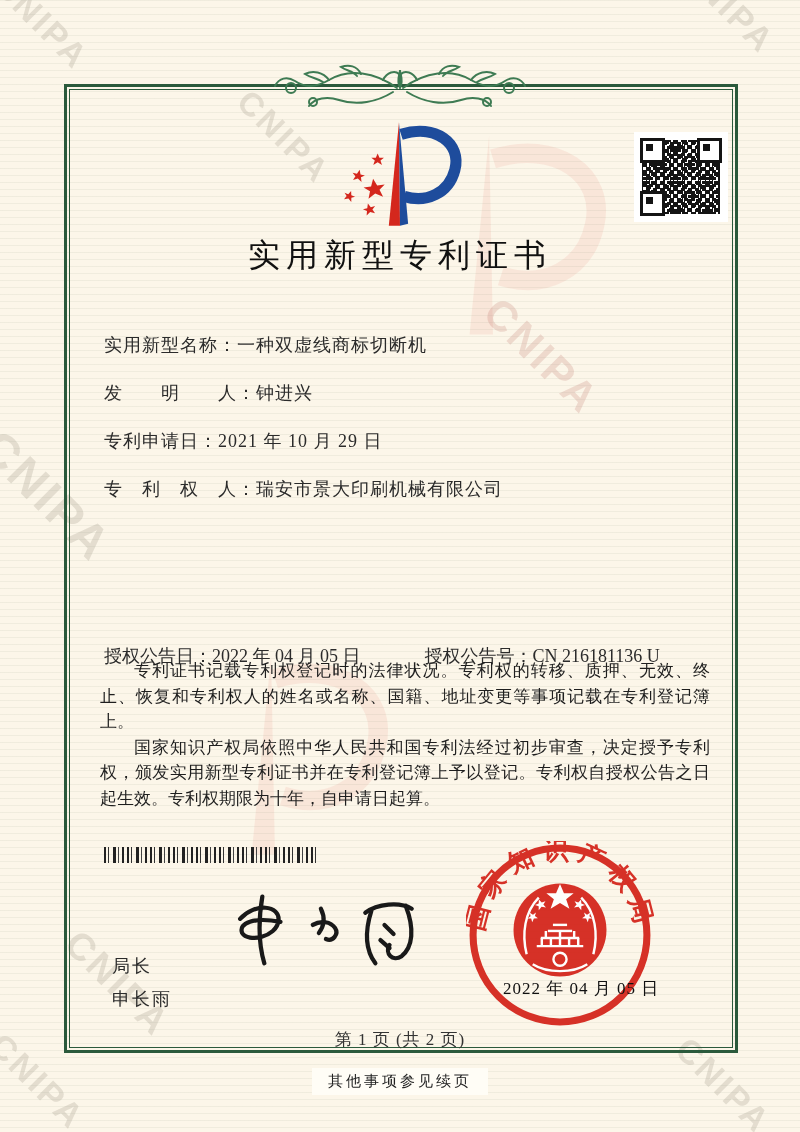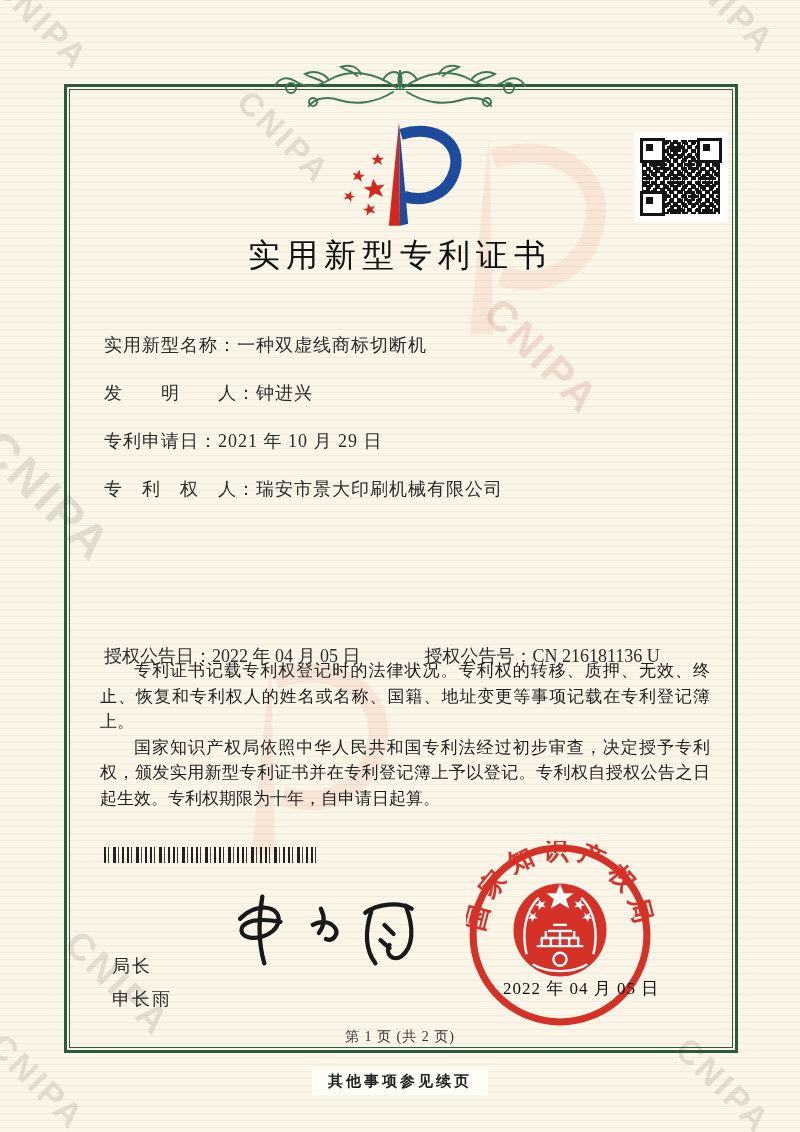--- a/index.html
+++ b/index.html
@@ -56,23 +56,23 @@
       #333 4px 5px, rgba(0,0,0,0) 5px 9px,
       #222 9px 12px, rgba(0,0,0,0) 12px 14px,
       #444 14px 15px, rgba(0,0,0,0) 15px 18px,
       #222 18px 20px, rgba(0,0,0,0) 20px 23px);}
   .signer{position:absolute;left:112px;top:950px;font-size:18px;letter-spacing:2px;line-height:33px;}
   .sig{position:absolute;left:228px;top:888px;width:212px;height:92px;}
   .seal{position:absolute;left:466px;top:841px;width:188px;height:188px;opacity:0.95;}
   .seal-date{position:absolute;left:496px;top:977px;width:170px;text-align:center;
     font-size:17px;letter-spacing:1px;color:#101010;z-index:5;}
   .page-num{position:absolute;left:0;top:1028px;width:100%;text-align:center;
-    font-size:14px;letter-spacing:1px;color:#333;}
+    font-size:17px;letter-spacing:1px;color:#333;}
   .cont-note{position:absolute;left:50%;top:1068px;transform:translateX(-50%);
-    background:#fffdf6;padding:4px 16px;font-size:15px;letter-spacing:3px;color:#222;font-weight:bold;}
+    background:#fffdf6;padding:4px 16px;font-size:15px;letter-spacing:3px;color:#222;}
 </style>
 </head>
 <body>
 
 <div class="page">
 
   <div class="wm" style="left:-18px;top:2px;font-size:34px;">CNIPA</div>
   <div class="wm" style="left:226px;top:118px;font-size:33px;">CNIPA</div>
   <div class="wm" style="left:668px;top:-14px;font-size:34px;">CNIPA</div>
   <div class="wm" style="left:-34px;top:468px;font-size:48px;">CNIPA</div>

